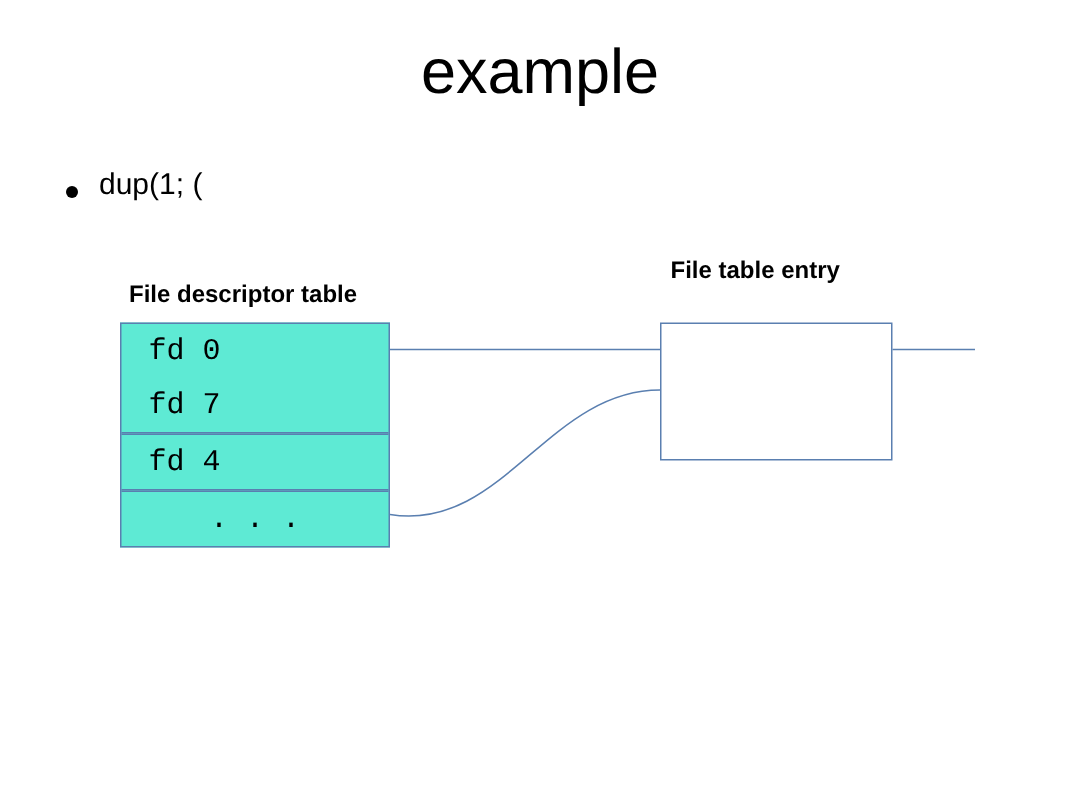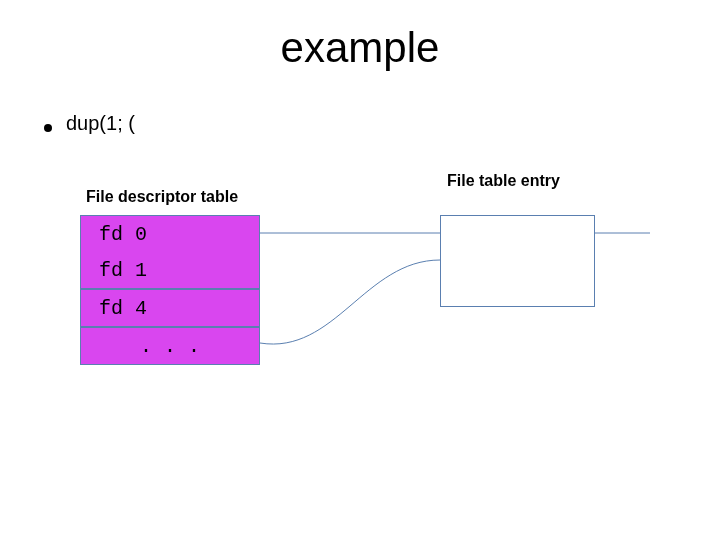--- a/index.html
+++ b/index.html
@@ -40,21 +40,21 @@
     position: absolute;
     font-size: 16px;
     font-weight: 700;
   }
   .fd-table {
     position: absolute;
     left: 80px;
     top: 215px;
     width: 180px;
     border: 1px solid #5a7fb0;
-    background: #d946ef;
+    background: #5eead4;
   }
   .fd-sep {
     border-top: 1px solid #5a7fb0;
   }
   .fd-row {
     height: 36px;
     display: flex;
     align-items: center;
     padding-left: 18px;
     font-family: "Courier New", monospace;
@@ -84,21 +84,21 @@
 <div class="title">example</div>
 
 <div class="bullet-dot"></div>
 <div class="bullet-text">dup(1; (</div>
 
 <div class="label" style="left:86px; top:188px;">File descriptor table</div>
 <div class="label" style="left:447px; top:172px;text-align:right;">File table entry</div>
 
 <div class="fd-table">
   <div class="fd-row">fd 0</div>
-  <div class="fd-row">fd 1</div>
+  <div class="fd-row">fd 7</div>
   <div class="fd-sep"></div>
   <div class="fd-sep"></div>
   <div class="fd-row">fd 4</div>
   <div class="fd-sep"></div>
   <div class="fd-sep"></div>
   <div class="fd-row" style="justify-content:center; padding-left:0;">. . .</div>
 </div>
 
 <div class="ft-box"></div>
 

